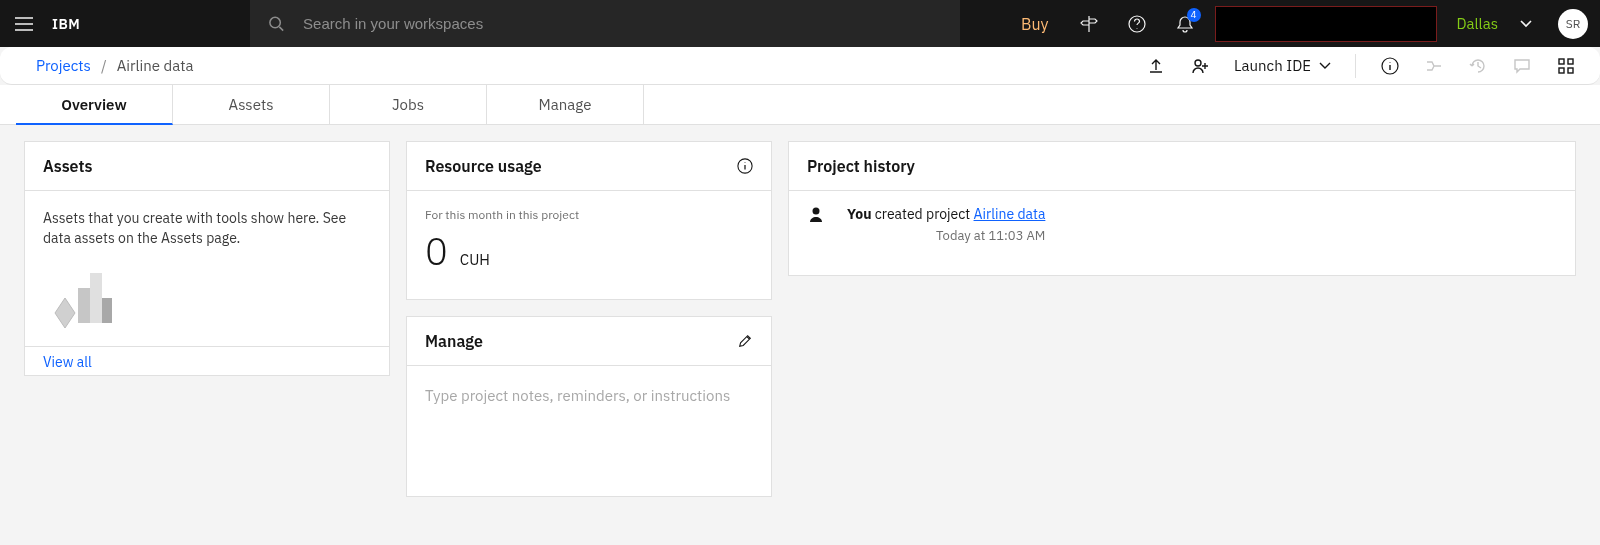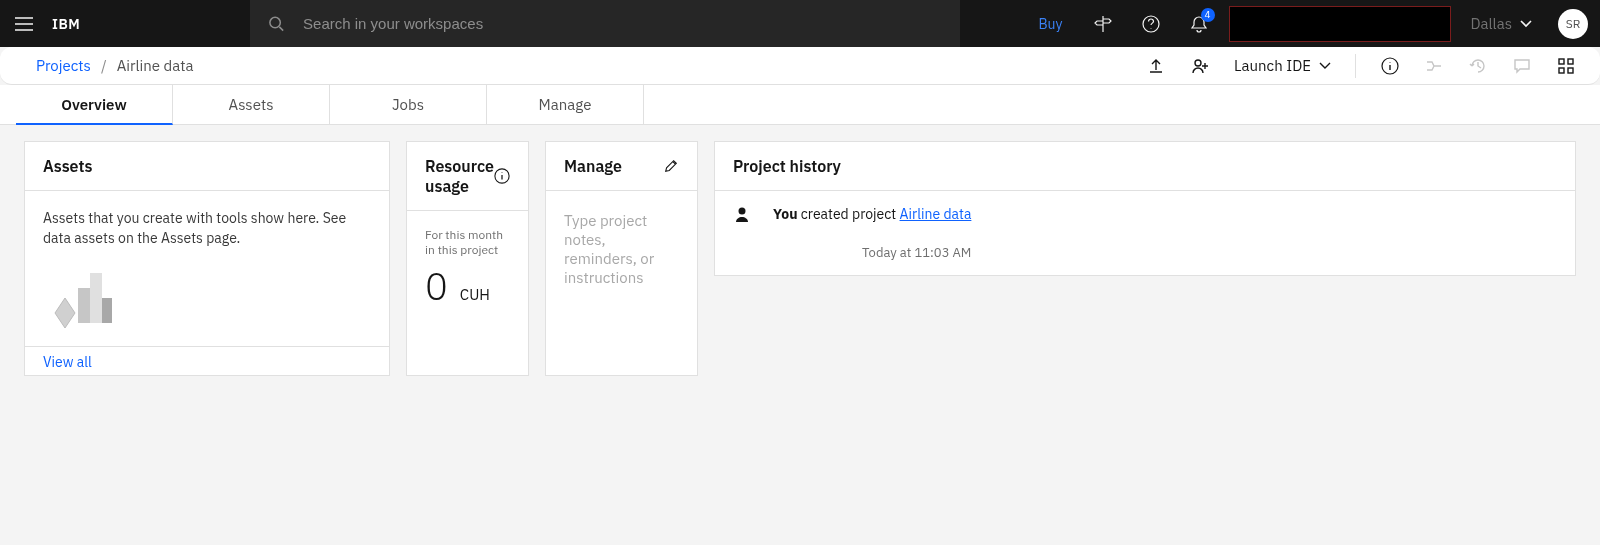--- a/index.html
+++ b/index.html
@@ -41,33 +41,33 @@
   .search-region input::placeholder { color:#8d8d8d; }
   .topbar-spacer { flex:1; }
   .topbar-actions { display:flex; align-items:center; height:100%; }
   .topbar-btn {
     width:48px; height:47px;
     display:flex;align-items:center;justify-content:center;
     color:#f4f4f4;
     cursor:pointer;
     position:relative;
   }
-  .buy-btn { color:#3b82f6; font-size:14px; width:auto; padding:0 16px;text-align:right;}
+  .buy-btn { color:#fdba74; font-size:16px; width:auto; padding:0 16px;text-align:right;}
   .bell-badge {
     position:absolute; top:8px; right:8px;
     background:#0f62fe; color:#fff;
     border-radius:8px; font-size:10px; padding:0 4px; line-height:14px;
   }
   .red-box {
     width:222px; height:36px;
     border:1px solid #7a1c1c;
     margin:0 6px;
     background:#000;
   }
-  .region-select { display:flex;align-items:center;gap:8px;color:#737373;padding:0 14px;font-size:15px;cursor:pointer;}
+  .region-select { display:flex;align-items:center;gap:22px;color:#84cc16;padding:0 14px;font-size:15px;cursor:pointer;}
   .avatar {
     width:30px;height:30px;border-radius:50%;background:#fff;color:#525252;
     display:flex;align-items:center;justify-content:center;
     font-size:12px;margin:0 12px;
   }
   .crumbbar {
     height:38px; background:#fff; border-bottom:1px solid #e0e0e0;
     display:flex;align-items:center;justify-content:space-between;
     padding:0 24px 0 36px;
     border-radius:12px;
@@ -98,33 +98,33 @@
   .card-header {
     padding:14px 18px; border-bottom:1px solid #e0e0e0;
     display:flex;align-items:center;justify-content:space-between;
   }
   .card-title { font-size:16px; font-weight:600; color:#161616; }
   .col1 { width:366px; display:flex;flex-direction:column; }
   .assets-body { padding:18px; font-size:14px; color:#393939; line-height:1.4; min-height:142px;}
   .assets-illust { margin-top:10px;display:flex;gap:6px;align-items:flex-end;}
   .view-all { border-top:1px solid #e0e0e0;padding:4px 18px; }
   .view-all a { color:#0f62fe; font-size:14px; text-decoration:none; }
-  .col2 { width:292px; display:flex;gap:16px; }
+  .col2 { width:366px; display:flex;flex-direction:column;gap:16px; }
   .usage-body { padding:16px 18px 24px; }
   .usage-label { font-size:12px; color:#6f6f6f; }
   .usage-row { display:flex;align-items:baseline;gap:12px; margin-top:4px;}
   .usage-val { font-size:38px; font-weight:300; color:#161616; }
   .usage-unit { font-size:15px; color:#161616; }
   .readme-body { padding:20px 18px; color:#a8a8a8; font-size:15px; min-height:130px;}
   .col3 { flex:1; display:flex;flex-direction:column;text-align:right; }
   .history-body { padding:14px 18px; display:flex;gap:22px;align-items:flex-start; min-height:84px;}
   .history-avatar { width:18px;height:18px; }
   .history-text { font-size:14px; color:#161616; }
   .history-text .link { color:#0f62fe; }
-  .history-time { font-size:13px; color:#6f6f6f; margin-top:21px; }
+  .history-time { font-size:13px; color:#6f6f6f; margin-top:4px; }
   svg { display:block; }
 </style>
 </head>
 <body>
 
 <div class="topbar">
   <div class="hamburger">
     <svg width="18" height="14" viewBox="0 0 18 14">
         <path d="M0 1h18M0 7h18M0 13h18" stroke="#f4f4f4" stroke-width="1.6"></path>
       </svg>

